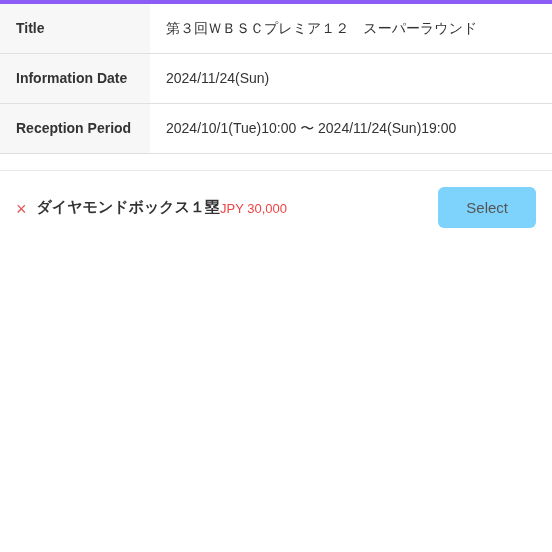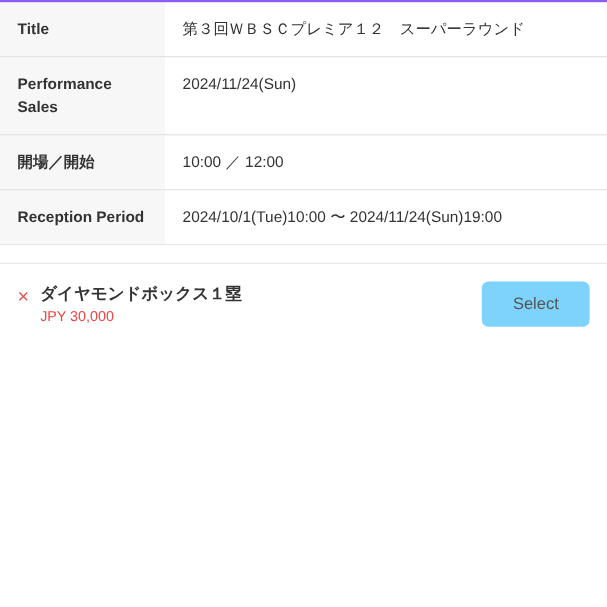--- a/index.html
+++ b/index.html
@@ -13,21 +13,21 @@
       min-height: 552px;
       font-family: -apple-system, BlinkMacSystemFont, 'Helvetica Neue', Arial, sans-serif;
       background: #ffffff;
       font-size: 14px;
       color: #333;
     }
 
     .event-details-table {
       width: 100%;
       border-collapse: collapse;
-      border-top: 2px solid #8b5cf6;
+      border-top: 4px solid #8b5cf6;
     }
 
     .event-details-table tr {
       border-bottom: 1px solid #e0e0e0;
     }
 
     .event-details-table td {
       padding: 14px 16px;
       vertical-align: top;
     }
@@ -75,21 +75,21 @@
       color: #e05555;
       font-size: 18px;
       font-weight: 300;
       line-height: 1;
       margin-top: 2px;
       cursor: pointer;
     }
 
     .ticket-info {
       display: flex;
-      flex-direction: column;
+      flex-direction: row;
     }
 
     .ticket-name {
       font-size: 15px;
       font-weight: 600;
       color: #333;
     }
 
     .ticket-price {
       font-size: 13px;
@@ -118,26 +118,22 @@
 <body>
 
 <div class="table-wrapper">
   <table class="event-details-table">
     <tbody id="table-body">
     <tr>
           <td class="label-cell">Title</td>
           <td class="value-cell">第３回ＷＢＳＣプレミア１２　スーパーラウンド</td>
         </tr>
         <tr>
-          <td class="label-cell">Performance Sales</td>
+          <td class="label-cell">Information Date</td>
           <td class="value-cell">2024/11/24(Sun)</td>
-        </tr>
-        <tr>
-          <td class="label-cell">開場／開始</td>
-          <td class="value-cell">10:00 ／ 12:00</td>
         </tr>
         <tr>
           <td class="label-cell">Reception Period</td>
           <td class="value-cell">2024/10/1(Tue)10:00 〜 2024/11/24(Sun)19:00</td>
         </tr>
       </tbody>
   </table>
 </div>
 
 <div class="ticket-section">

